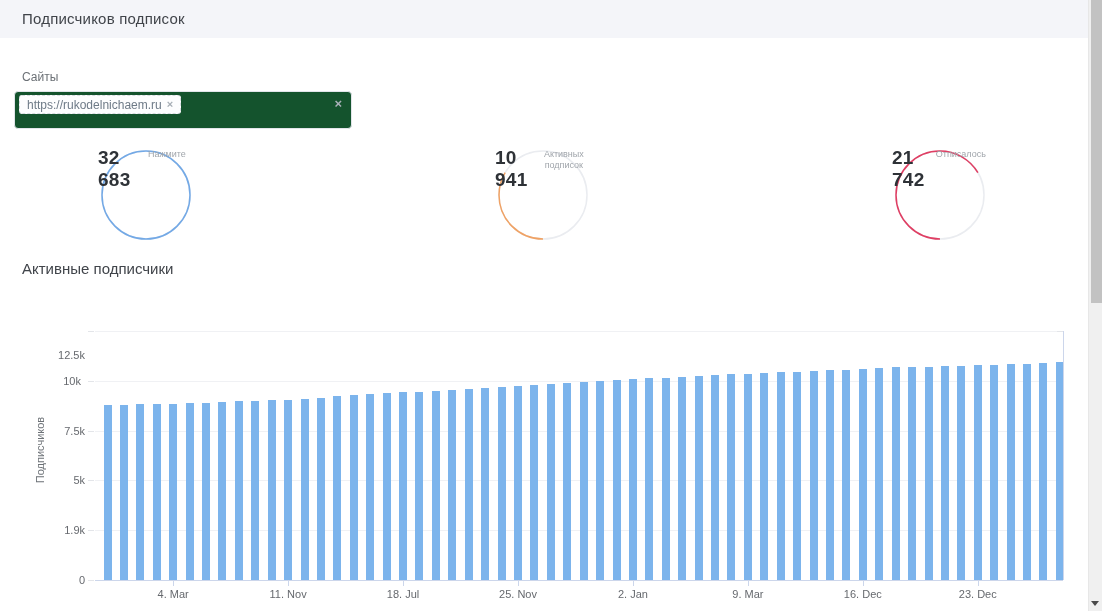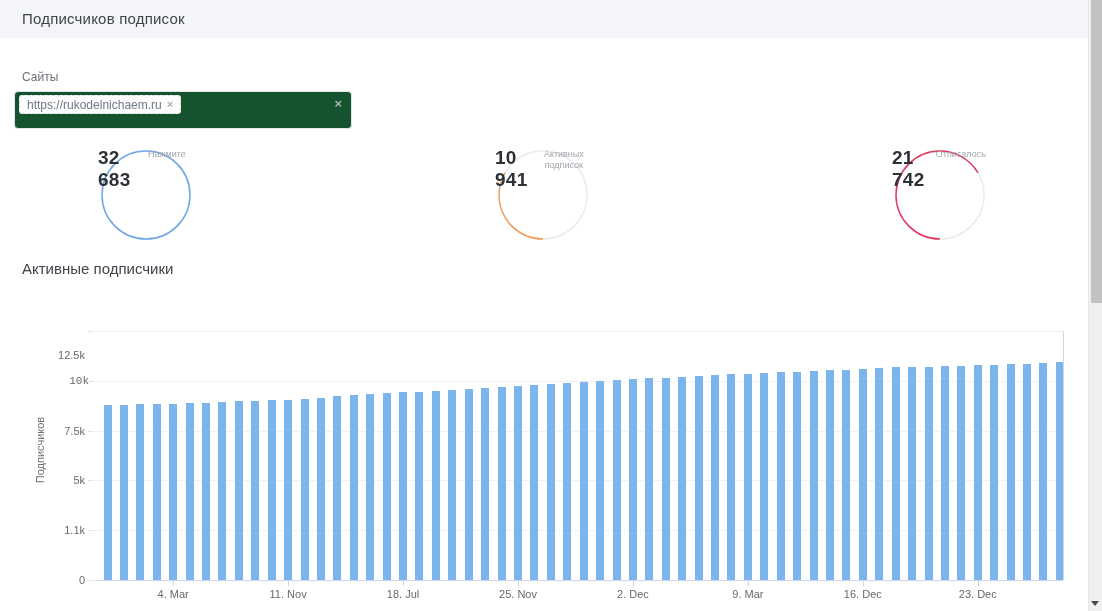--- a/index.html
+++ b/index.html
@@ -122,33 +122,33 @@
 
   <div id="chart">
     <div class="ylabel">Подписчиков</div>
   <div class="gridline axis" style="left: 95px; top: 284px; width: 968px;"></div>
       <div class="ytick" style="left: 88px; top: 284px;"></div>
       <div class="ytick" style="left: 1057px; top: 284px;"></div>
       <div class="ylab" style="left: 35px; top: 278px;">0</div>
       <div class="gridline" style="left: 95px; top: 234.2px; width: 968px;"></div>
       <div class="ytick" style="left: 88px; top: 234.2px;"></div>
       <div class="ytick" style="left: 1057px; top: 234.2px;"></div>
-      <div class="ylab" style="left: 35px; top: 228.2px;">1.1k</div>
+      <div class="ylab" style="left: 35px; top: 228.2px;">1.9k</div>
       <div class="gridline" style="left: 95px; top: 184.4px; width: 968px;"></div>
       <div class="ytick" style="left: 88px; top: 184.4px;"></div>
       <div class="ytick" style="left: 1057px; top: 184.4px;"></div>
       <div class="ylab" style="left: 35px; top: 178.4px;">5k</div>
       <div class="gridline" style="left: 95px; top: 134.6px; width: 968px;"></div>
       <div class="ytick" style="left: 88px; top: 134.6px;"></div>
       <div class="ytick" style="left: 1057px; top: 134.6px;"></div>
       <div class="ylab" style="left: 35px; top: 128.6px;">7.5k</div>
       <div class="gridline" style="left: 95px; top: 84.8px; width: 968px;"></div>
       <div class="ytick" style="left: 88px; top: 84.8px;"></div>
       <div class="ytick" style="left: 1057px; top: 84.8px;"></div>
-      <div class="ylab" style="left: 39px; top: 78.8px; font-family: Liberation Mono, monospace;">10k</div>
+      <div class="ylab" style="left: 31px; top: 78.8px;">10k</div>
       <div class="gridline" style="left: 95px; top: 35px; width: 968px;"></div>
       <div class="ytick" style="left: 88px; top: 35px;"></div>
       <div class="ytick" style="left: 1057px; top: 35px;"></div>
       <div class="ylab" style="left: 35px; top: 29px; margin-top: 24px;">12.5k</div>
       <div class="bar" style="left: 103.5px; top: 109.102px; width: 8px; height: 174.898px; background: rgb(124, 180, 236);"></div>
       <div class="bar" style="left: 119.92px; top: 108.704px; width: 8px; height: 175.296px; background: rgb(124, 180, 236);"></div>
       <div class="bar" style="left: 136.34px; top: 108.306px; width: 8px; height: 175.694px; background: rgb(124, 180, 236);"></div>
       <div class="bar" style="left: 152.76px; top: 107.907px; width: 8px; height: 176.093px; background: rgb(124, 180, 236);"></div>
       <div class="bar" style="left: 169.18px; top: 107.509px; width: 8px; height: 176.491px; background: rgb(124, 180, 236);"></div>
       <div class="bar" style="left: 185.6px; top: 107.11px; width: 8px; height: 176.89px; background: rgb(124, 180, 236);"></div>
@@ -208,21 +208,21 @@
       <div class="raxis" style="left: 1063px; top: 35px; height: 249px;"></div>
       <div class="xtick" style="left: 173.18px; top: 285px;"></div>
       <div class="xlab" style="left: 138.18px; top: 292px;">4. Mar</div>
       <div class="xtick" style="left: 288.12px; top: 285px;"></div>
       <div class="xlab" style="left: 253.12px; top: 292px;">11. Nov</div>
       <div class="xtick" style="left: 403.06px; top: 285px;"></div>
       <div class="xlab" style="left: 368.06px; top: 292px;">18. Jul</div>
       <div class="xtick" style="left: 518px; top: 285px;"></div>
       <div class="xlab" style="left: 483px; top: 292px;">25. Nov</div>
       <div class="xtick" style="left: 632.94px; top: 285px;"></div>
-      <div class="xlab" style="left: 597.94px; top: 292px;">2. Dec</div>
+      <div class="xlab" style="left: 597.94px; top: 292px;">2. Jan</div>
       <div class="xtick" style="left: 747.88px; top: 285px;"></div>
       <div class="xlab" style="left: 712.88px; top: 292px;">9. Mar</div>
       <div class="xtick" style="left: 862.82px; top: 285px;"></div>
       <div class="xlab" style="left: 827.82px; top: 292px;">16. Dec</div>
       <div class="xtick" style="left: 977.76px; top: 285px;"></div>
       <div class="xlab" style="left: 942.76px; top: 292px;">23. Dec</div>
     </div>
 
   <div class="scrollbar-track">
     <div class="scrollbar-thumb"></div>

